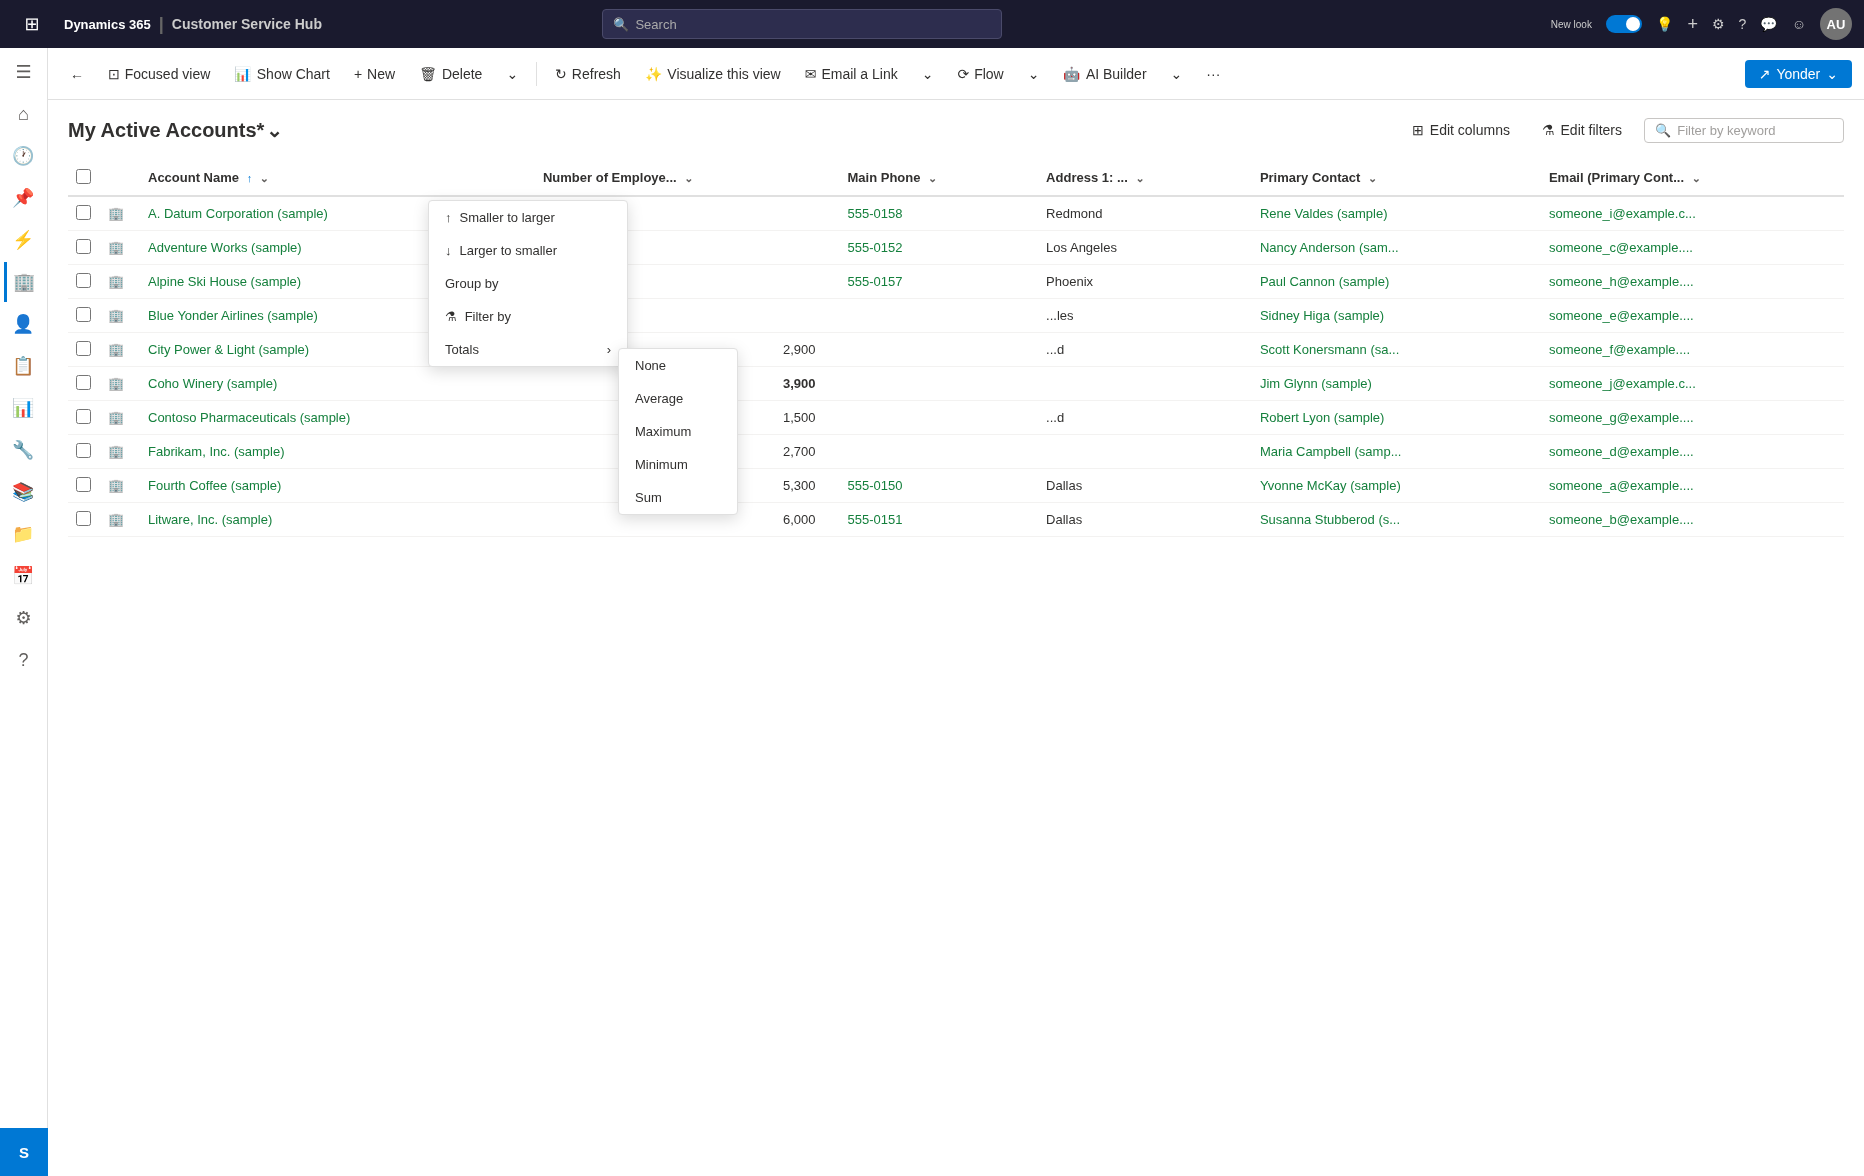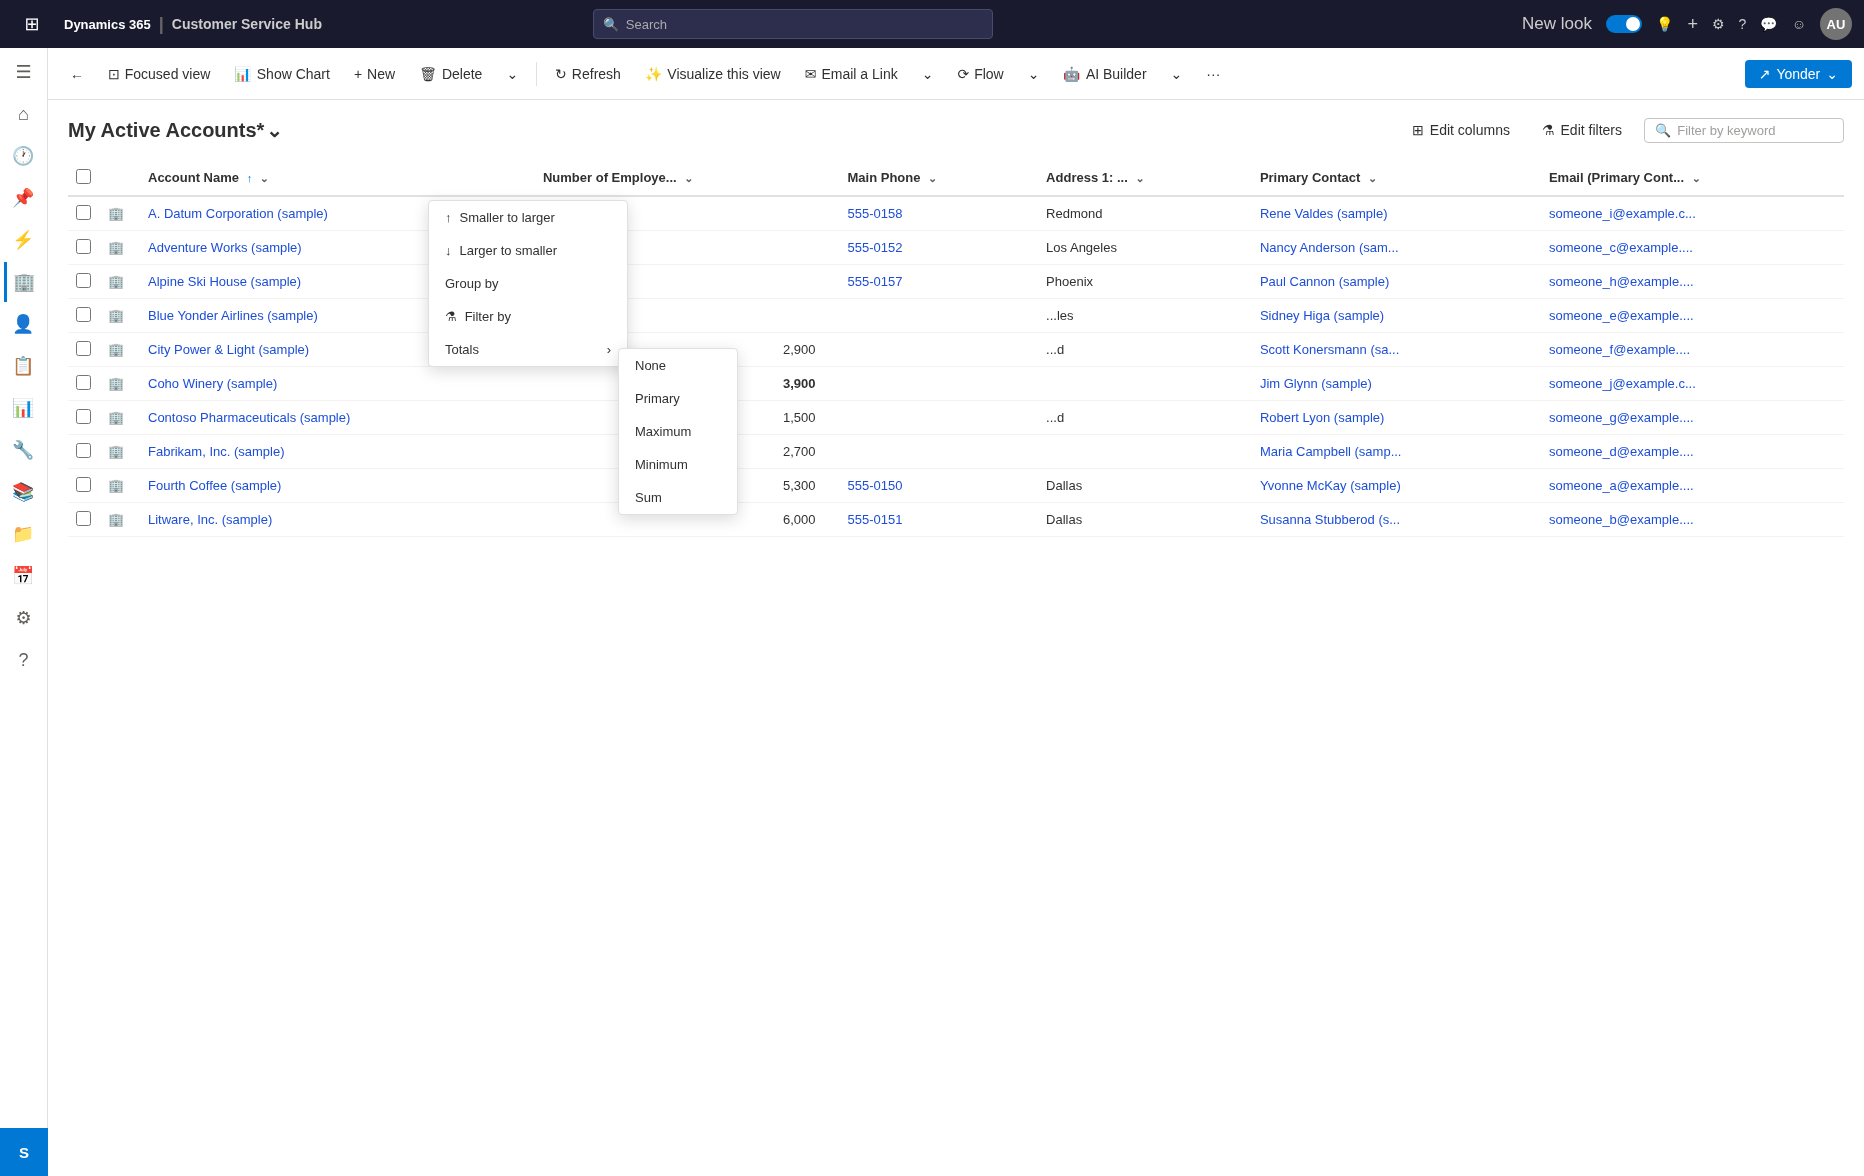--- a/index.html
+++ b/index.html
@@ -169,21 +169,21 @@
       user-select: none;
     }
     th .sort-icon { font-size: 11px; color: #0078d4; margin-left: 4px; }
     th .chevron { font-size: 11px; color: #605e5c; margin-left: 4px; }
     td {
       padding: 9px 12px;
       font-size: 13px;
       color: #323130;
       border-bottom: 1px solid #f3f2f1;
     }
-    .link-cell { color: #1d4ed8; cursor: pointer; }
+    .link-cell { color: #15803d; cursor: pointer; }
     .checkbox-cell { width: 32px; padding: 0 8px; }
     .icon-cell { width: 36px; padding: 0 8px; color: #0078d4; }
     input[type="checkbox"] { width: 15px; height: 15px; cursor: pointer; }
 
     
     .dropdown-menu {
       position: absolute;
       top: 40px;
       left: 360px;
       background: white;
@@ -256,21 +256,21 @@
   <div class="topbar-logo">
     <span>Dynamics 365</span>
     <span class="topbar-divider">|</span>
     <span class="topbar-app">Customer Service Hub</span>
   </div>
   <div class="topbar-search">
     <span>🔍</span>
     <span>Search</span>
   </div>
   <div class="topbar-actions">
-    <span style="font-size:17px;">New look</span>
+    <span style="font-size:10px;">New look</span>
     <div class="topbar-toggle"></div>
     <span style="cursor:pointer;">💡</span>
     <span style="cursor:pointer; font-size:18px;">+</span>
     <span style="cursor:pointer;">⚙</span>
     <span style="cursor:pointer;">?</span>
     <span style="cursor:pointer;">💬</span>
     <span style="cursor:pointer;">☺</span>
     <div class="avatar">AU</div>
   </div>
 </div>
@@ -639,21 +639,21 @@
             <span>Filter by</span>
           </div>
           <div class="dropdown-item has-submenu">
             <span>Totals</span>
             <span>›</span>
           </div>
         </div>
 
         <div class="submenu">
           <div class="submenu-item">None</div>
-          <div class="submenu-item">Primary</div>
+          <div class="submenu-item">Average</div>
           <div class="submenu-item">Maximum</div>
           <div class="submenu-item">Minimum</div>
           <div class="submenu-item">Sum</div>
         </div>
       </div>
     </div>
 
   </div>
 </div>
 

